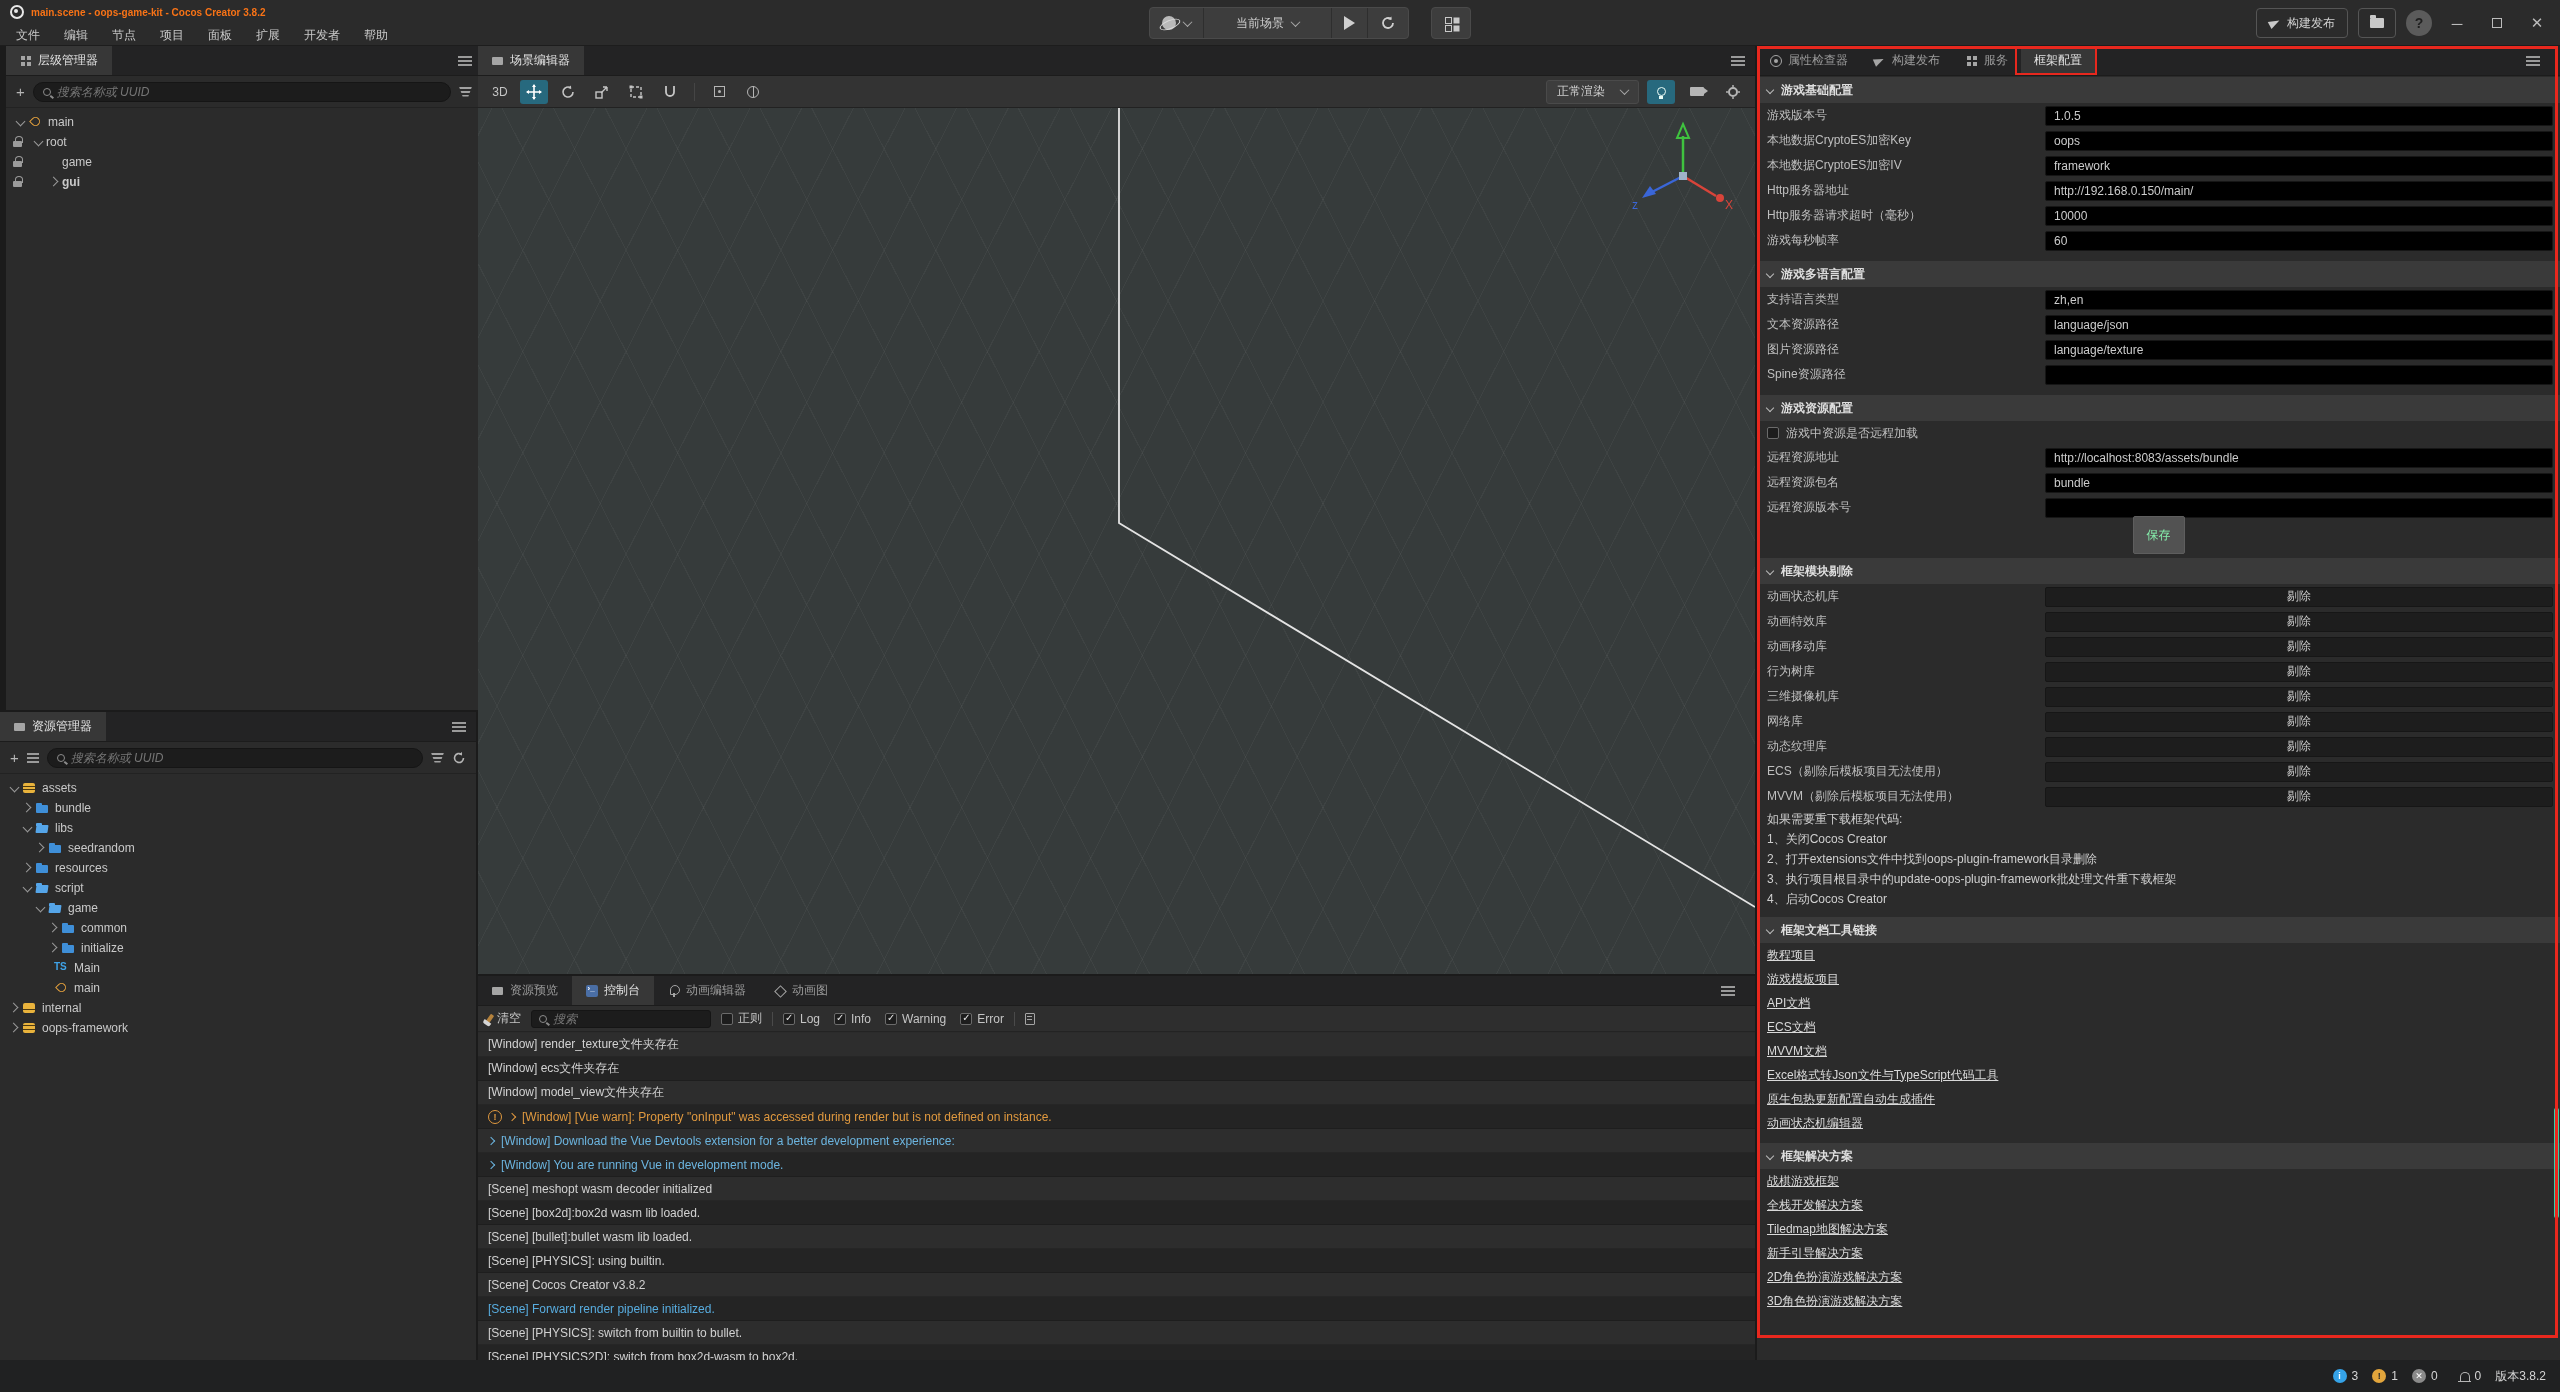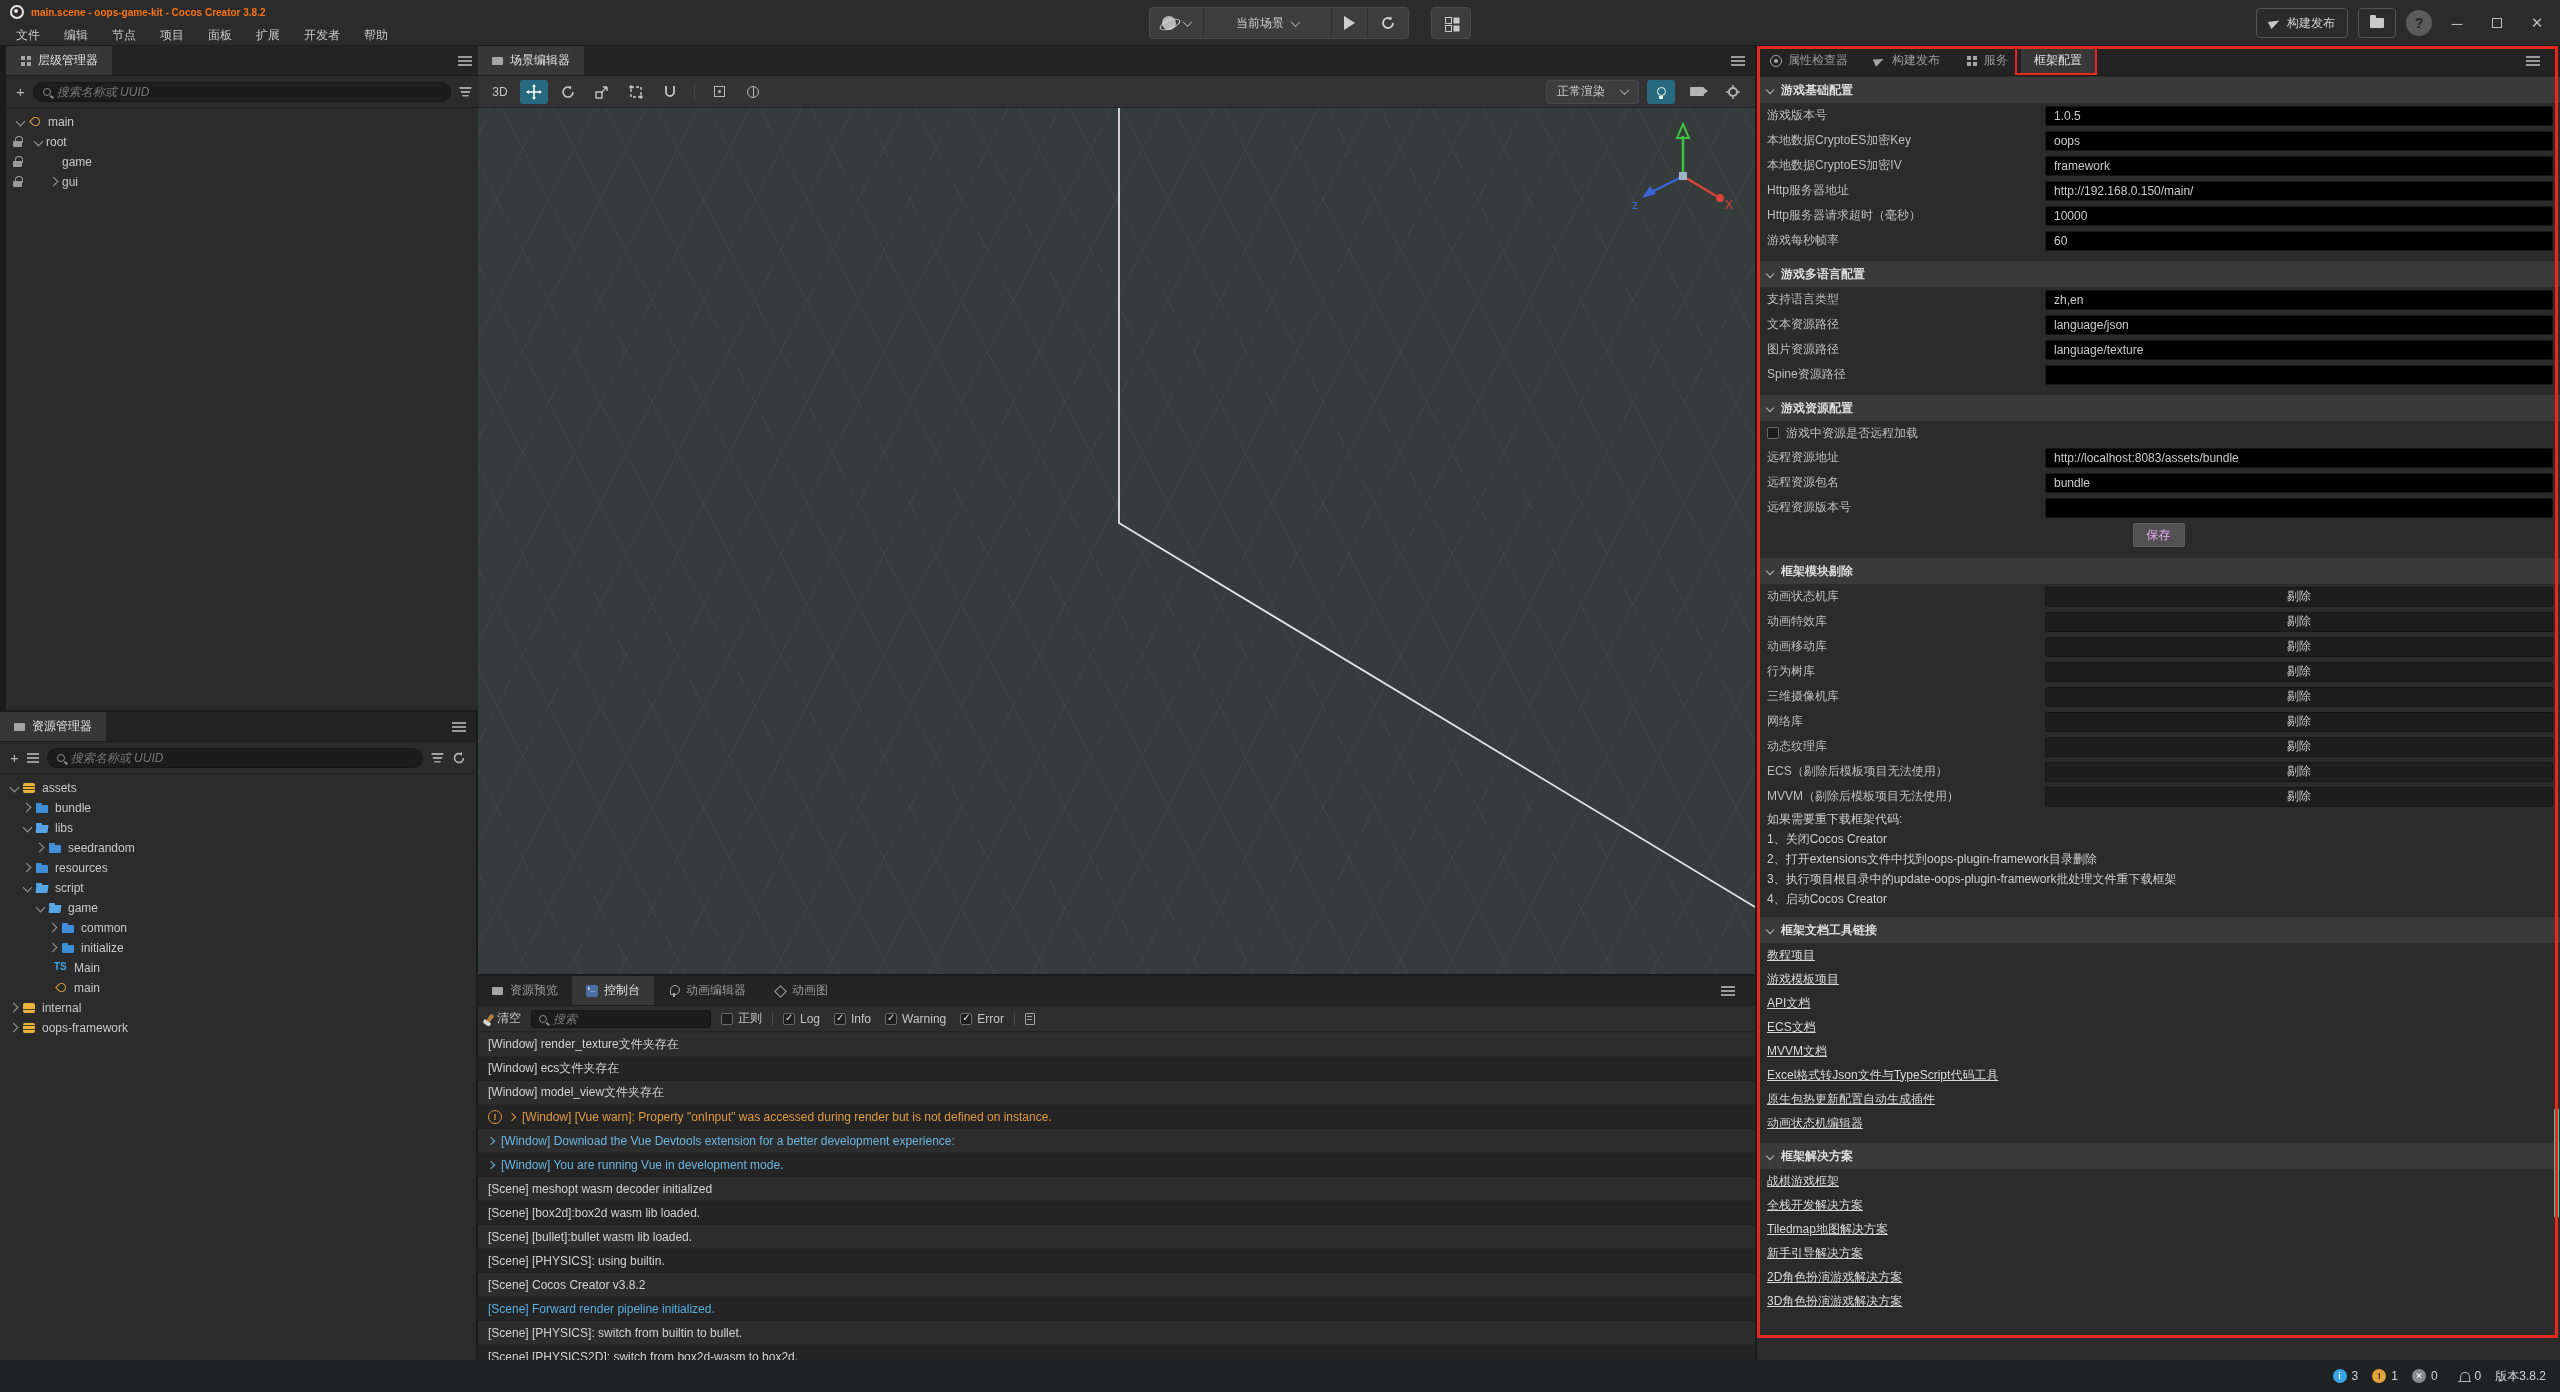--- a/index.html
+++ b/index.html
@@ -143,21 +143,21 @@
   .sectionhead{height:26px;margin-top:8px;background:#3a3a3a;display:flex;align-items:center;gap:8px;padding:0 10px;color:#dedede;font-weight:600;}
   .sectionhead:first-child{margin-top:0;}
   .sec-chev{width:6px;height:6px;border-right:1.5px solid #bbb;border-bottom:1.5px solid #bbb;transform:rotate(45deg);flex:none;}
   .form-row{height:25px;display:flex;align-items:center;padding:0 7px 0 10px;}
   .form-label{width:278px;flex:none;color:#bfbfbf;overflow:hidden;white-space:nowrap;}
   .form-input{flex:1;height:20px;background:#000000;border:1px solid #161616;border-radius:2px;color:#cccccc;padding:0 8px;font-size:12px;font-family:inherit;outline:none;}
   .module-row{height:25px;display:flex;align-items:center;padding:0 7px 0 10px;}
   .module-btn{flex:1;height:20px;background:#1d1d1d;border:1px solid #161616;border-radius:2px;color:#c8c8c8;display:flex;align-items:center;justify-content:center;}
   .checkbox-row{height:24px;display:flex;align-items:center;gap:7px;padding:0 10px;color:#bfbfbf;}
   .save-row{height:30px;display:flex;align-items:center;justify-content:center;}
-  .save-btn{height:24px;padding:4px 13px;background:#525252;border:1px solid #5e5e5e;border-radius:2px;color:#f0abfc;display:flex;align-items:center;}
+  .save-btn{height:38px;padding:4px 13px;background:#525252;border:1px solid #5e5e5e;border-radius:2px;color:#86efac;display:flex;align-items:center;}
   .note-line{height:20px;line-height:20px;padding:0 10px;color:#cfcfcf;white-space:nowrap;}
   .link-row{height:24px;display:flex;align-items:center;padding:0 10px;}
   .doc-link{color:#d9d9d9;text-decoration:underline;white-space:nowrap;}
   .scroll-thumb{position:absolute;right:1px;width:5px;border-radius:2px;background:#3ad0ae;}
 
   
   #statusbar{position:absolute;left:0;top:1360px;width:2560px;height:32px;background:#202122;display:flex;align-items:center;justify-content:flex-end;gap:14px;padding:0 14px;color:#d5d5d5;}
   .sb-item{display:flex;align-items:center;gap:5px;}
   .sb-ico{width:14px;height:14px;border-radius:50%;display:flex;align-items:center;justify-content:center;font-size:9px;font-weight:bold;}
   .sb-info-ico{background:#35a3e8;color:#fff;}
@@ -260,21 +260,21 @@
     <span class="lock-icon"></span>
     <span class="tree-arrow down"></span>
 
     <span class="tree-label">root</span>
   </div>
         <div class="tree-row locked" style="padding-left: 56px;">
     <span class="lock-icon"></span>
 
     <span class="tree-label">game</span>
   </div>
-        <div class="tree-row locked" style="padding-left: 42px;">
+        <div class="tree-row locked" style="padding-left: 42px; font-weight: bold;">
     <span class="lock-icon"></span>
     <span class="tree-arrow right"></span>
 
     <span class="tree-label">gui</span>
   </div>
       </div>
   </div>
 
   <div class="panel" id="assets" style="left:0;top:712px;width:476px;height:648px;">
     <div class="tabstrip">

